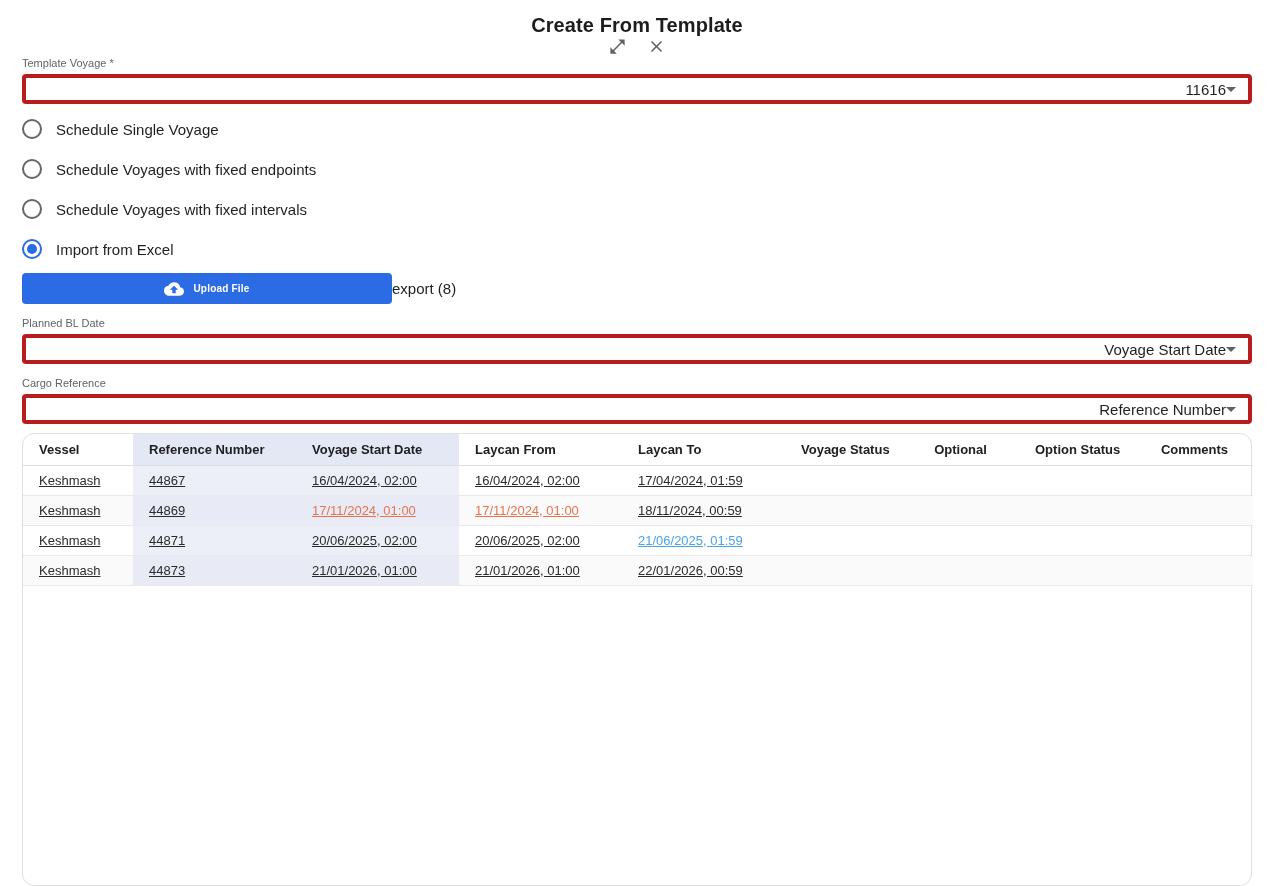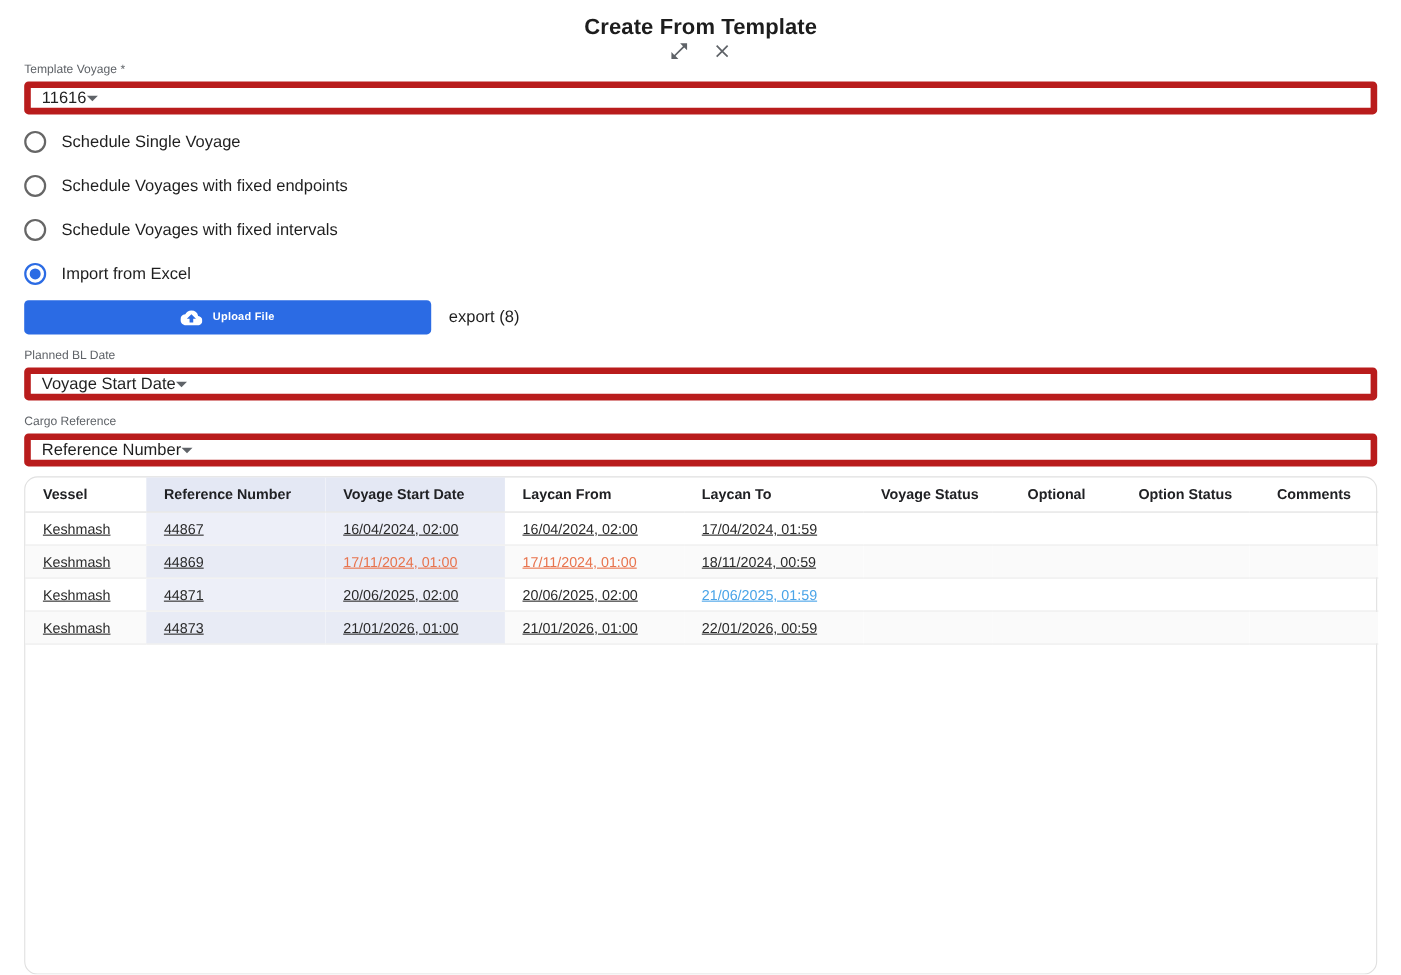--- a/index.html
+++ b/index.html
@@ -12,36 +12,36 @@
     font-family:"Liberation Sans",sans-serif;color:#212121;overflow:hidden;}
   .dialog{display:flex;flex-direction:column;height:886px;}
   .main{flex:1;display:flex;flex-direction:column;padding:0 22px;min-height:0;}
 
   .dlg-header{display:flex;align-items:center;justify-content:space-between;padding-top:14px;height:44px;flex-direction:column;}
   .dlg-title{font-size:20px;font-weight:700;margin:0;color:#1d1d1d;letter-spacing:.1px;}
   .hdr-icons{display:flex;gap:20px;align-items:center;}
   .icon-btn{background:none;border:0;padding:0;cursor:pointer;display:flex;align-items:center;}
 
   .fld-label{font-size:11px;color:#5f6368;margin-top:13px;display:block;line-height:13px;}
-  .select{margin-top:4px;height:30px;border:6px solid #b91c1c;border-radius:4px;display:flex;
-    align-items:center;justify-content:flex-start;padding:0 12px 0 10px;font-size:15px;color:#1f1f1f;cursor:pointer;background:#fff;}
+  .select{margin-top:4px;height:30px;border:4px solid #b91c1c;border-radius:4px;display:flex;
+    align-items:center;justify-content:flex-end;padding:0 12px 0 10px;font-size:15px;color:#1f1f1f;cursor:pointer;background:#fff;}
   .caret{width:0;height:0;border-left:5px solid transparent;border-right:5px solid transparent;border-top:5px solid #5f6368;}
 
   .radio-group{margin-top:5px;}
   .radio-row{display:flex;align-items:center;height:40px;gap:14px;cursor:pointer;}
   .radio{width:20px;height:20px;border-radius:50%;border:2px solid #666;position:relative;flex:none;background:#fff;}
   .radio.selected{border-color:var(--accent);}
   .radio.selected::after{content:"";position:absolute;inset:3px;background:var(--accent);border-radius:50%;}
   .radio-label{font-size:15px;color:#1f1f1f;}
 
   .upload-row{display:flex;align-items:center;margin-top:4px;height:31px;}
   .upload-btn{width:370px;height:31px;background:var(--accent);color:#ffffff;border:0;border-radius:4px;
     font-size:10px;font-weight:700;display:flex;align-items:center;justify-content:center;gap:9px;
     cursor:pointer;letter-spacing:.2px;font-family:"Liberation Sans",sans-serif;}
-  .file-label{margin-left:16px;font-size:15px;color:#1f1f1f;text-align:right;}
+  .file-label{font-size:15px;color:#1f1f1f;text-align:right;}
 
   .table-wrap{margin-top:9px;border:1px solid #e0e0e0;border-radius:12px;flex:1;display:flex;flex-direction:column;min-height:0;}
   table{border-collapse:collapse;width:100%;table-layout:fixed;font-size:13px;}
   th{text-align:left;font-weight:700;color:#202124;padding:0 16px;height:31px;border-bottom:1px solid #dedede;white-space:nowrap;overflow:hidden;}
   td{padding:0 16px;height:30px;border-bottom:1px solid #e9e9e9;color:#2b2b2b;white-space:nowrap;overflow:hidden;text-decoration:underline;}
   th.center,td.center{text-align:center;}
   th.hl{background:#e4e8f4;}
   td.hl{background:#edeff8;}
   tbody tr:nth-child(even){background:#fafafa;}
   tbody tr:nth-child(even) td.hl{background:#e8ebf5;}

